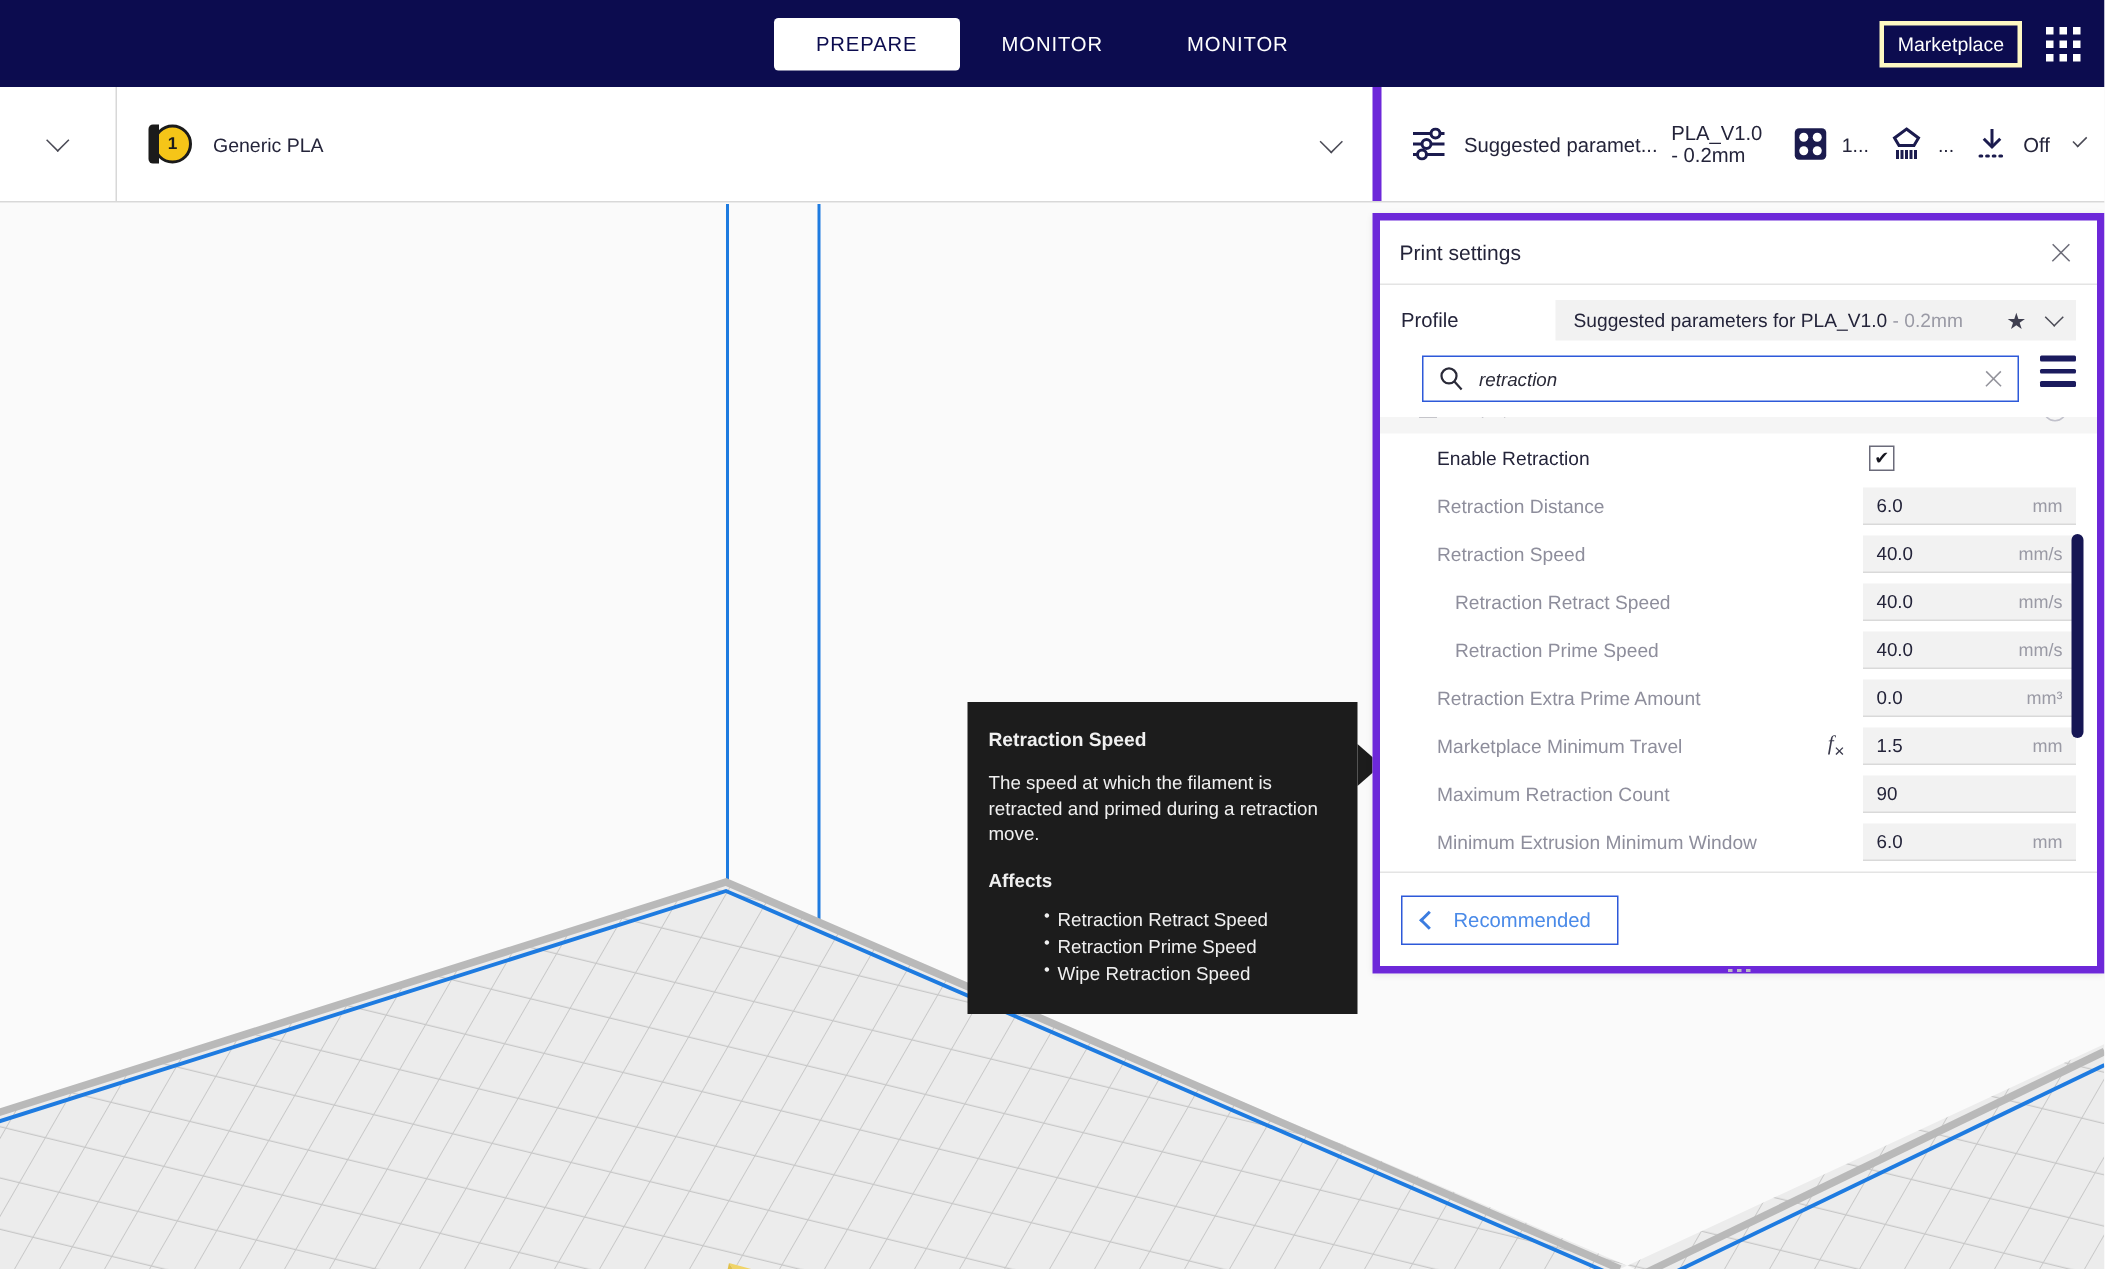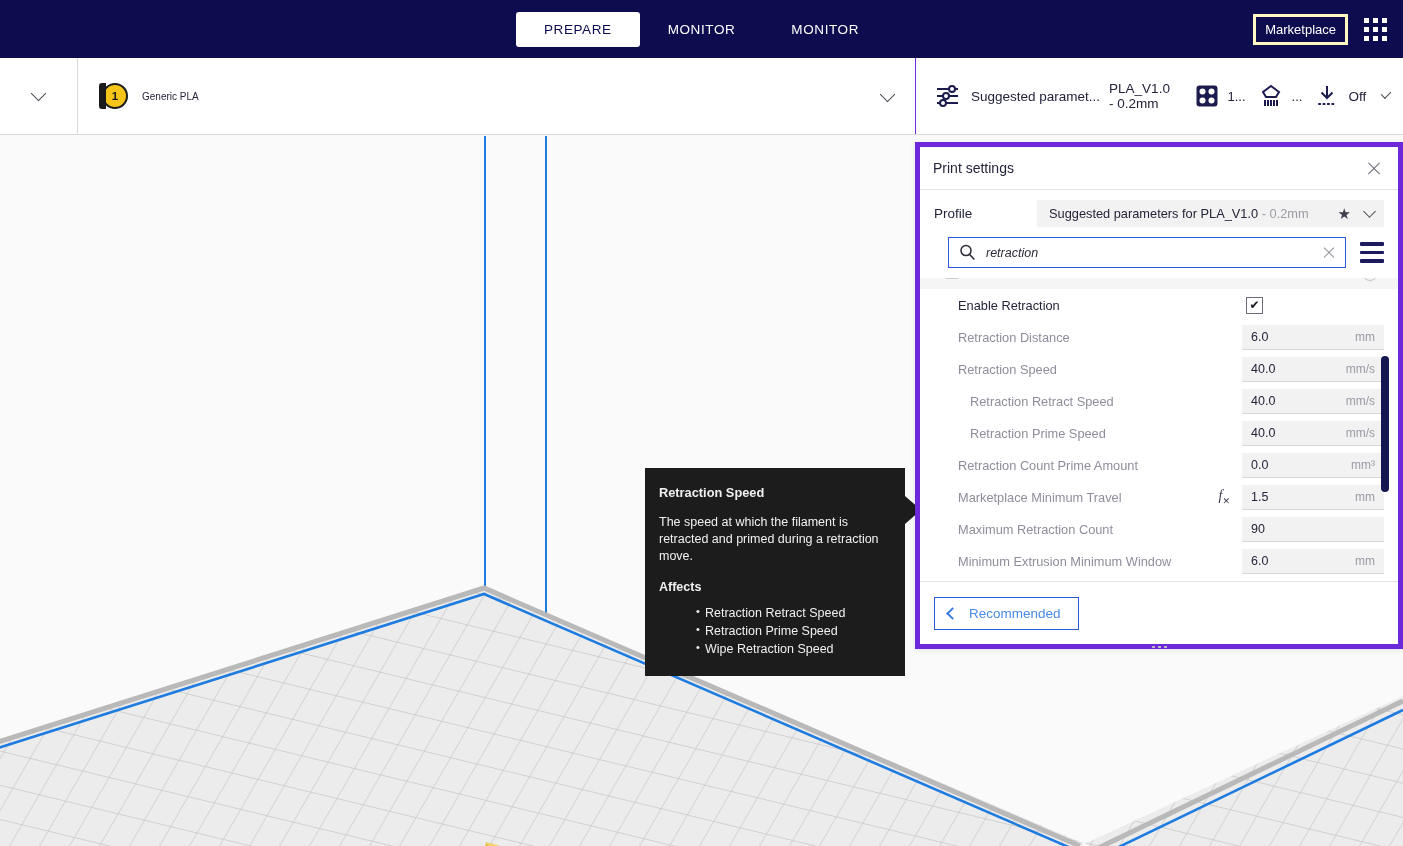--- a/index.html
+++ b/index.html
@@ -63,25 +63,25 @@
     border: 2.5px solid #1b1b1b; background: #f5c518;
     display: flex; align-items: center; justify-content: center;
     font-size: 11.5px; color: #1b1b1b; font-weight: 700;
     position: relative;
   }
   .extruder-badge::before {
     content: ""; position: absolute; left: -5px; top: -2px;
     width: 7px; height: 26px; border-radius: 3px 0 0 3px;
     background: #1b1b1b;
   }
-  .material-name { font-size: 10px; color: #24243a; text-align: right; }
+  .material-name { font-size: 13px; color: #24243a; text-align: right; }
   .material-cell .chev { position: absolute; right: 22px; margin-top: -4px;}
 
   .settings-cell {
-    width: 488px; border-left: 1px solid #6d28d9;
+    width: 488px; border-left: 6px solid #6d28d9;
     display: flex; align-items: center; gap: 9px;
     padding: 0 14px 0 20px; cursor: pointer;
   }
   .ic { flex: none; display: block; }
   .settings-label { font-size: 13.5px; color: #24243a; white-space: nowrap; }
   .settings-sub { font-size: 13.5px; color: #24243a; }
   .small-txt { font-size: 13px; color: #24243a; }
   .off-txt { font-size: 13.5px; color: #24243a; }
 
   
@@ -142,21 +142,21 @@
   .profile-select {
     flex: 1; height: 27px; background: #f2f2f2;
     display: flex; align-items: center; padding: 0 10px 0 12px;
     cursor: pointer;
   }
   .profile-text { font-size: 12.8px; color: #24243a; flex: 1; }
   .profile-text .muted { color: #9a9aa5; }
   .star { color: #3f3f50; font-size: 15px; margin-right: 14px; }
 
   .search-row {
-    display: flex; align-items: center; gap: 14px;
+    display: flex; gap: 14px;
     padding: 2px 14px 0 28px;
   }
   .search-box {
     flex: 1; height: 31px; border: 1.4px solid #2d59d9; background: #fff;
     display: flex; align-items: center; padding: 0 8px 0 10px; gap: 10px;
   }
   .search-input {
     flex: 1; border: 0; outline: 0; font-size: 12.5px; font-style: italic;
     color: #2a2a38; font-family: "Liberation Sans", sans-serif; background: transparent;
   }
@@ -497,21 +497,21 @@
 
         <div class="setting-row">
           <span class="s-label indent">Retraction Prime Speed</span>
           <span class="s-field">
             <span class="s-val">40.0</span>
             <span class="s-unit">mm/s</span>
           </span>
         </div>
 
         <div class="setting-row">
-          <span class="s-label">Retraction Count Prime Amount</span>
+          <span class="s-label">Retraction Extra Prime Amount</span>
           <span class="s-field">
             <span class="s-val">0.0</span>
             <span class="s-unit">mm³</span>
           </span>
         </div>
 
         <div class="setting-row">
           <span class="s-label">Marketplace Minimum Travel</span>
           <span class="fx"><i>f</i><sub>✕</sub></span>
           <span class="s-field">

